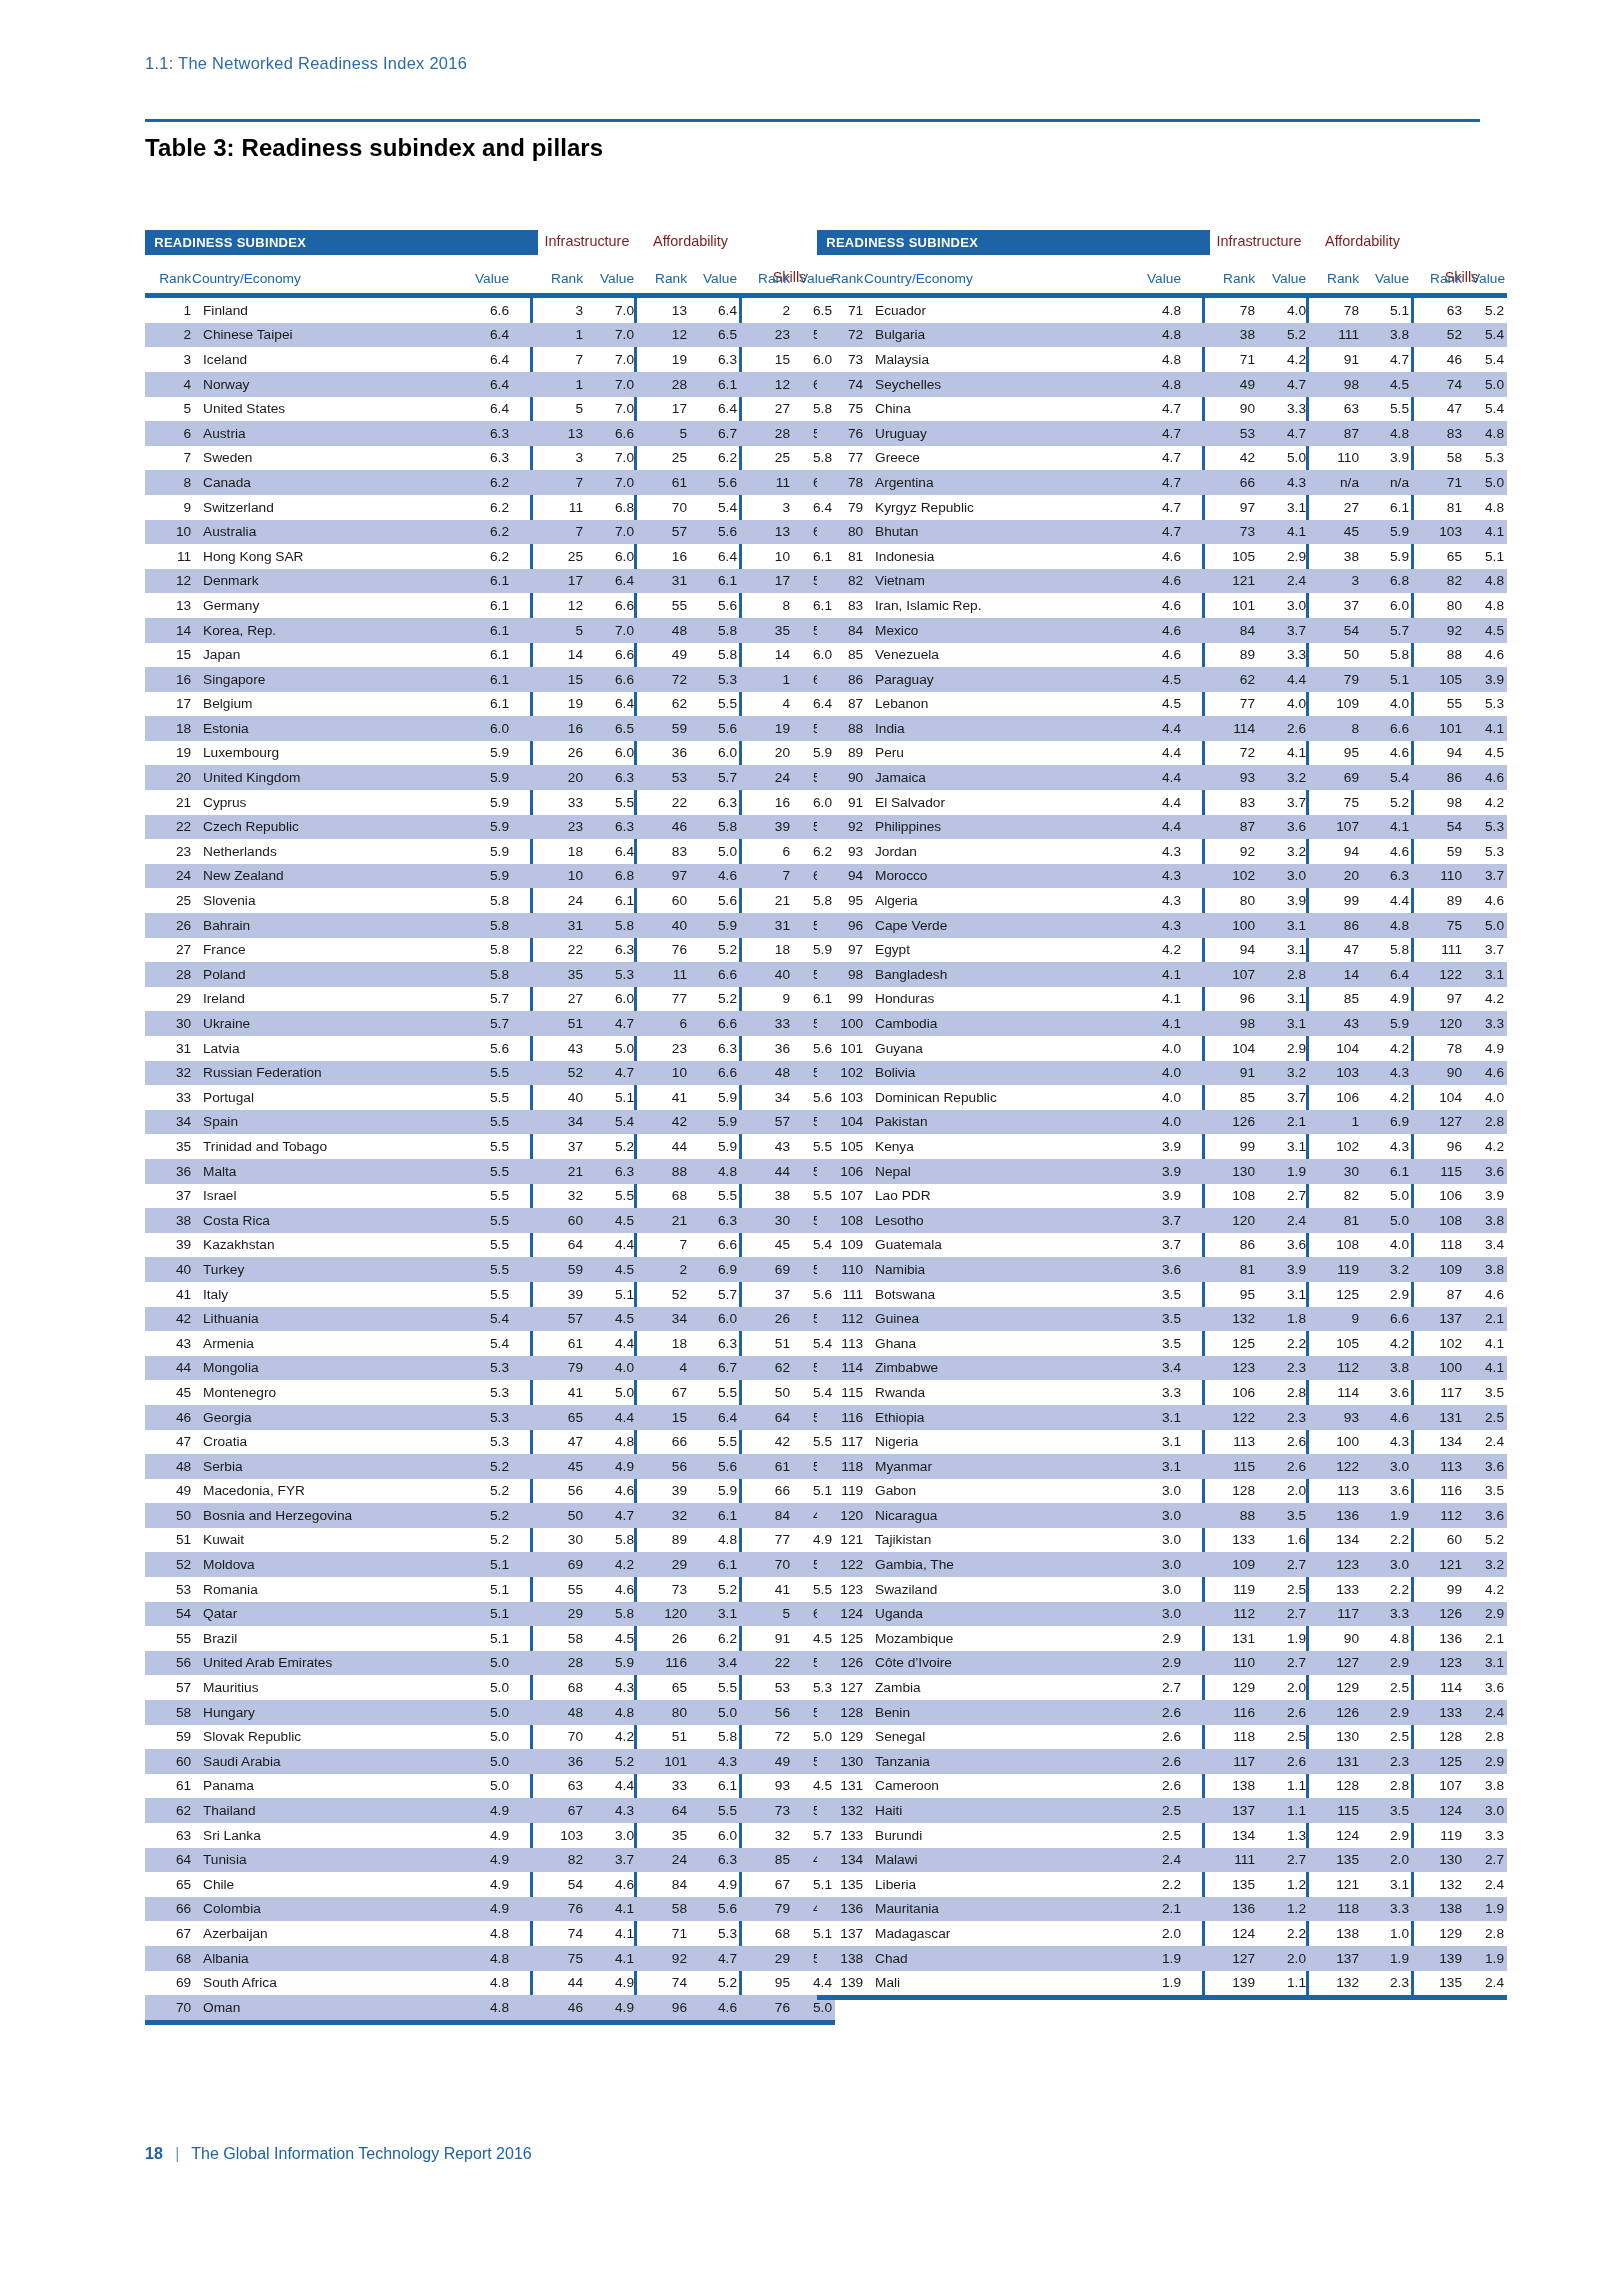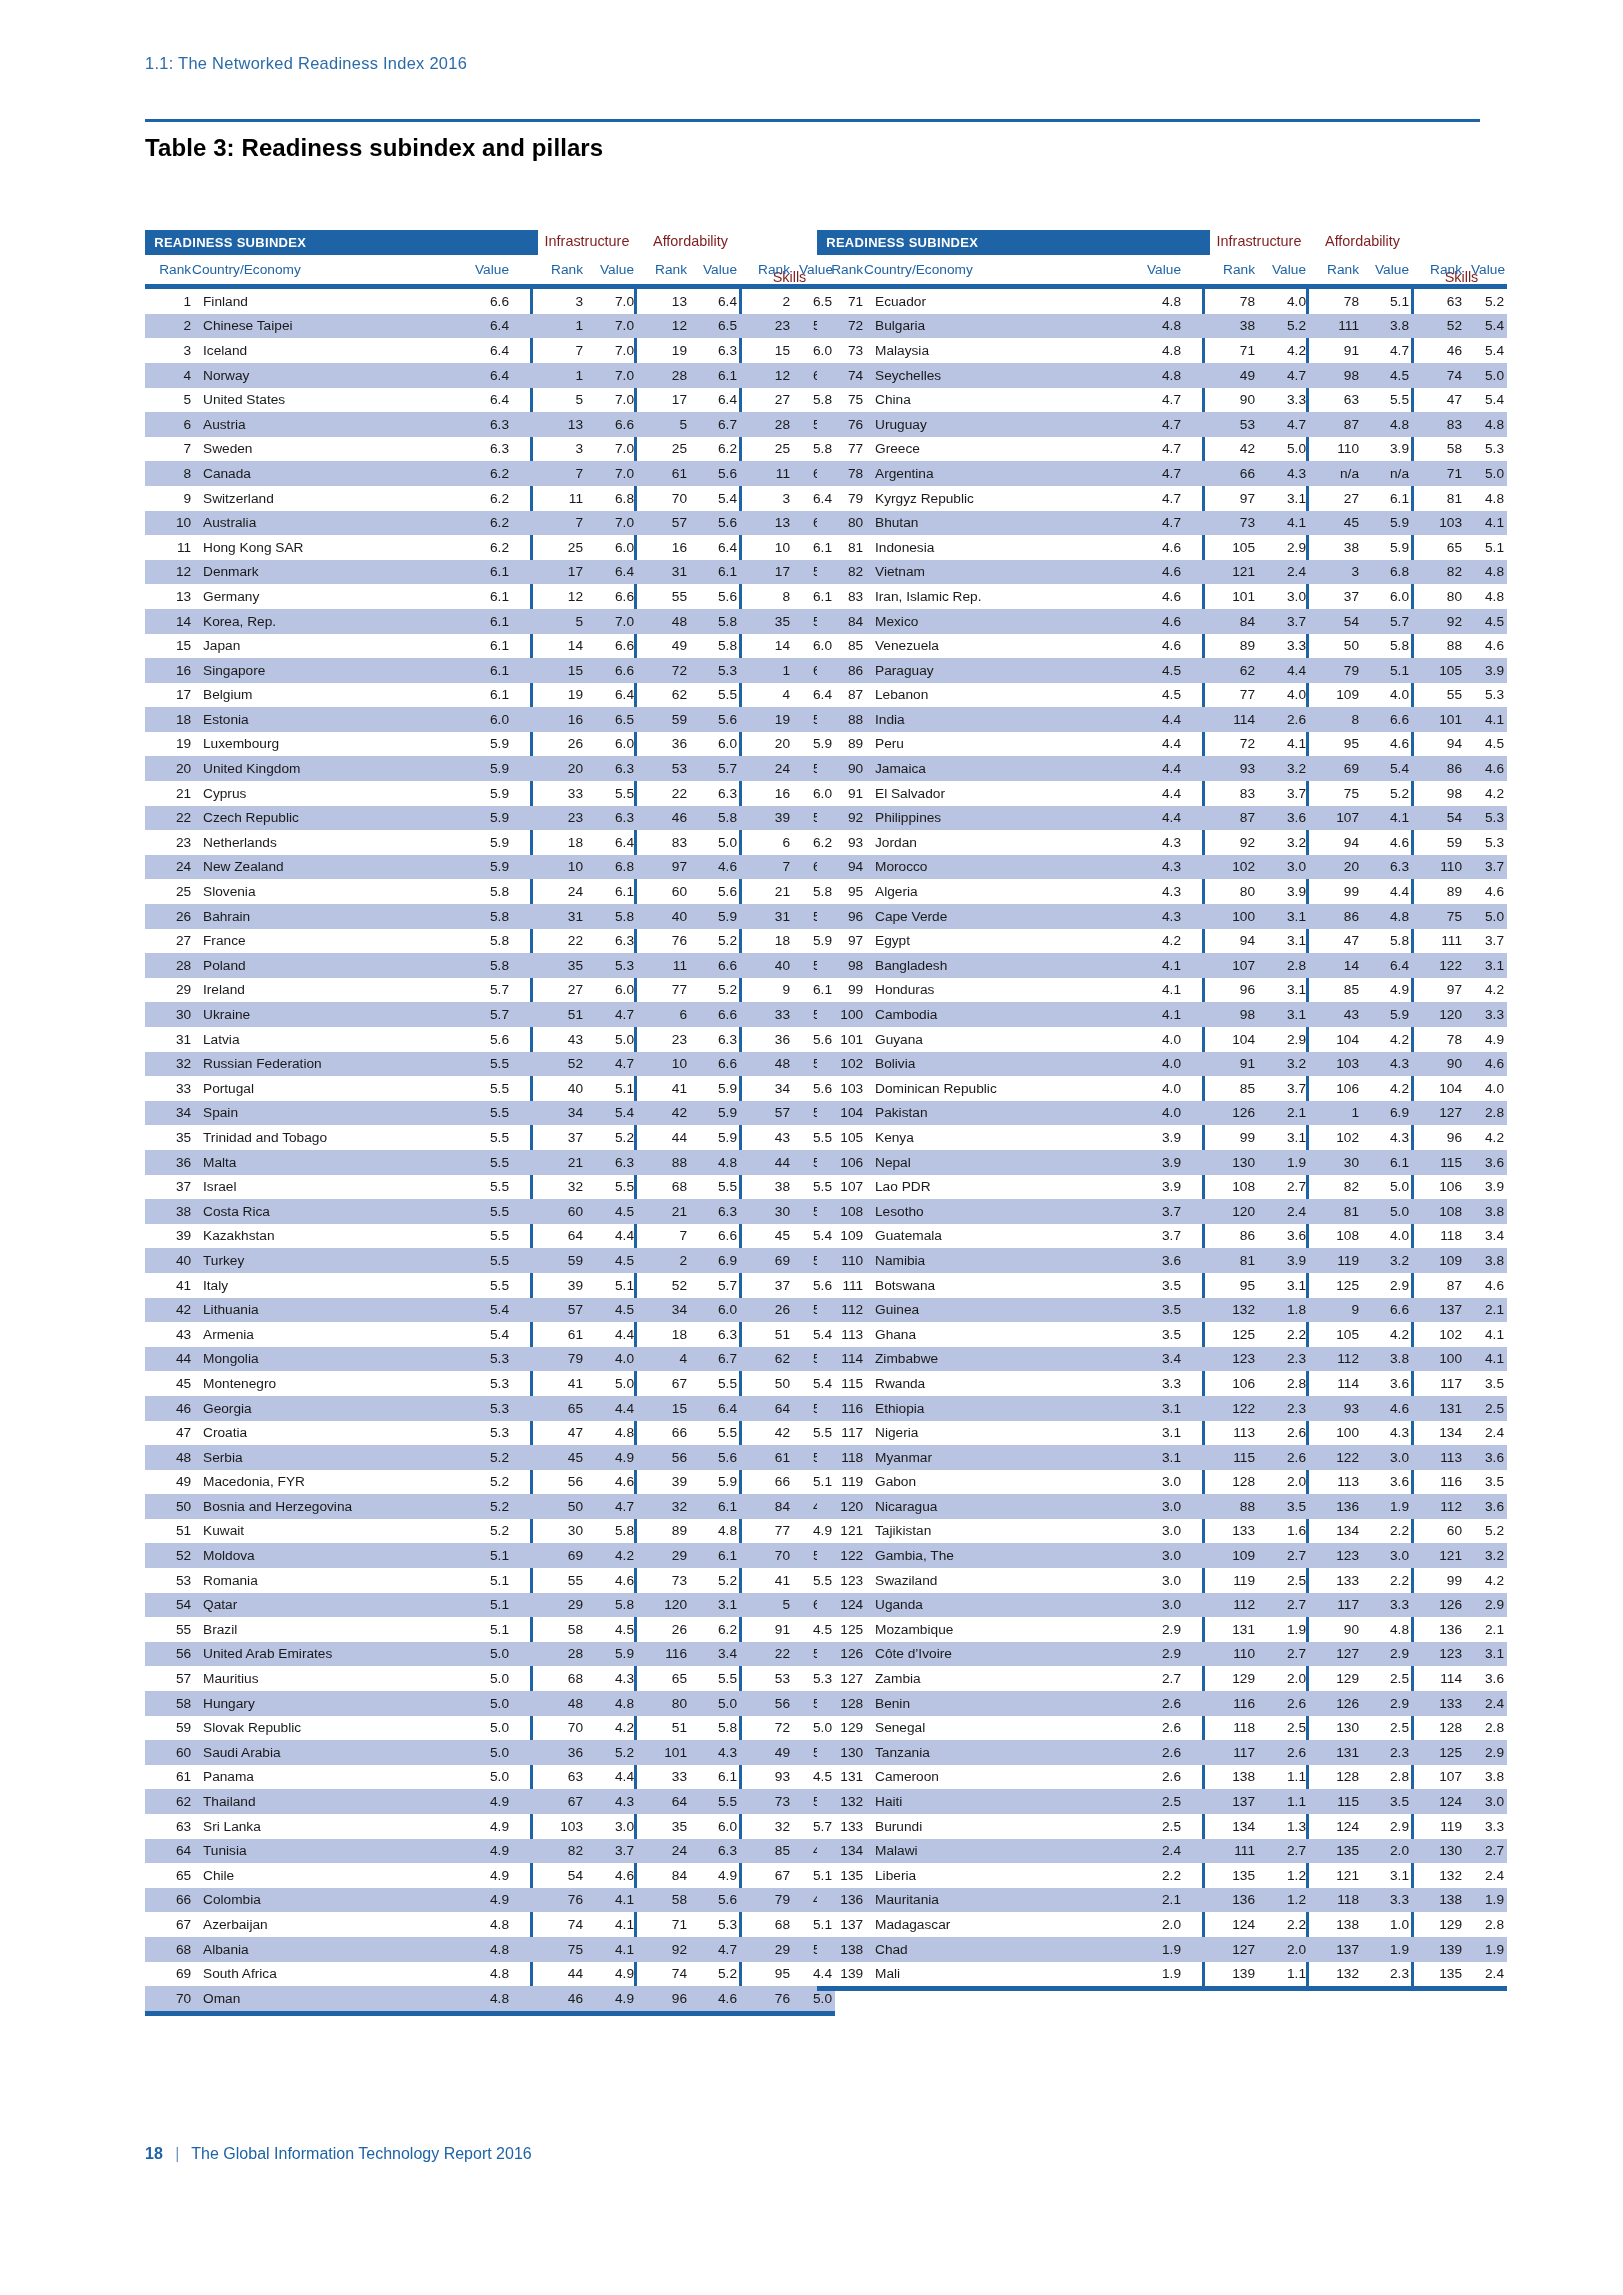--- a/index.html
+++ b/index.html
@@ -51,21 +51,21 @@
   .grouphead .pillar {
     position:absolute; top:3.3px;
     color:#7f1d1d; font-size:14.4px; text-align:center;
   }
   .grouphead .p0 { left:393px;  width:98px; }
   .grouphead .p1 { left:495px;  width:101px; }
   .grouphead .p2 { left:599px;  width:91px;margin-top:36px; }
 
   
   .colhead {
-    position:relative; height:29px;
+    position:relative; height:29px;margin-top:9px;
   }
   .colhead span {
     position:absolute; top:6.5px;
     color:#1d63a5; font-size:13.7px;
   }
   .ch-rank    { left:9.2px;  width:37px; text-align:right; }
   .ch-country { left:47px; }
   .ch-value   { left:308px; width:56px; text-align:right; }
   .ch-r0 { left:399px; width:39px; text-align:right; }
   .ch-v0 { left:448px; width:41px; text-align:right; }

